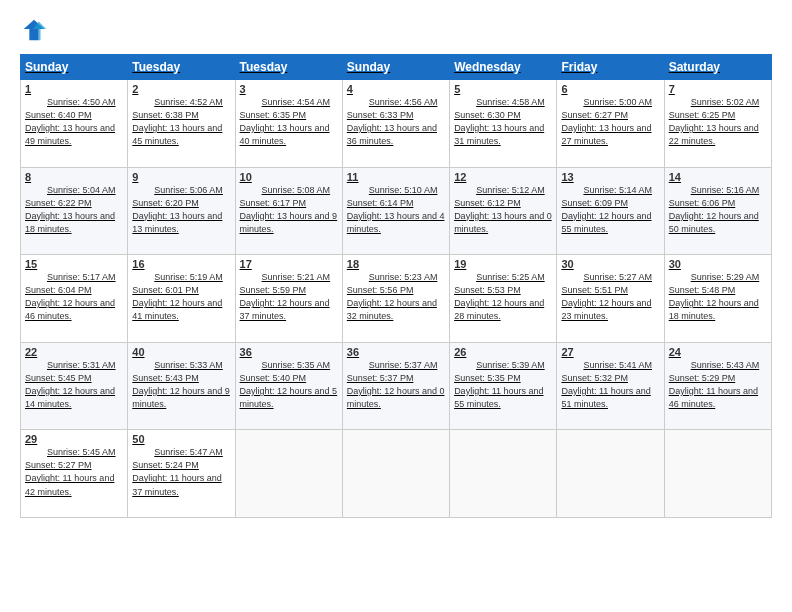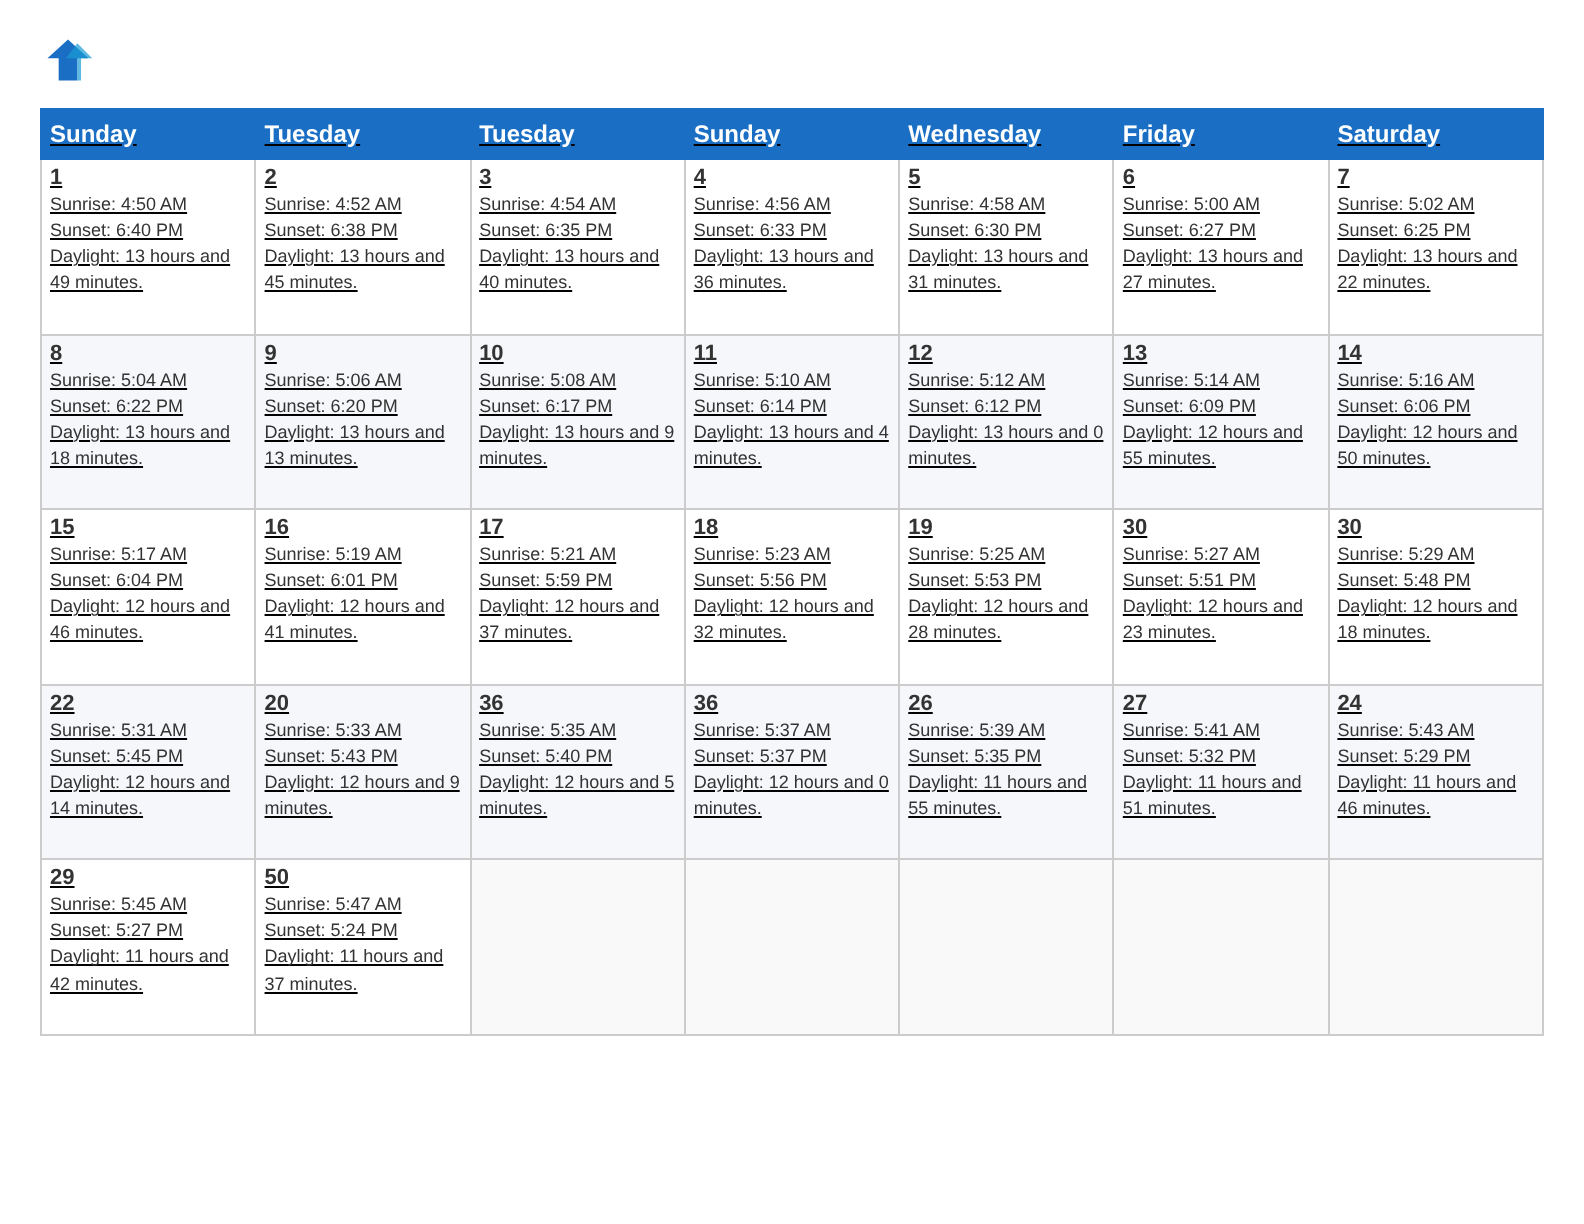--- a/index.html
+++ b/index.html
@@ -91,20 +91,21 @@
     .day-num {
       font-size: 11px;
       font-weight: bold;
       display: block;
       margin-bottom: 1px;
     }
     .day-info {
       font-size: 9px;
       line-height: 1.45;
       color: #333;
+      margin-left: 22px;
     }
     .empty-cell {
       background: #f9f9f9 !important;
     }
   </style>
 </head>
 <body>
 
 <div class="page">
   <div class="header">
@@ -181,21 +182,21 @@
           <td><span class="day-num">19</span>
 <span class="day-info">Sunrise: 5:25 AM<br>Sunset: 5:53 PM<br>Daylight: 12 hours and 28 minutes.</span></td>
           <td><span class="day-num">30</span>
 <span class="day-info">Sunrise: 5:27 AM<br>Sunset: 5:51 PM<br>Daylight: 12 hours and 23 minutes.</span></td>
           <td><span class="day-num">30</span>
 <span class="day-info">Sunrise: 5:29 AM<br>Sunset: 5:48 PM<br>Daylight: 12 hours and 18 minutes.</span></td>
         </tr>
         <tr>
           <td><span class="day-num">22</span>
 <span class="day-info">Sunrise: 5:31 AM<br>Sunset: 5:45 PM<br>Daylight: 12 hours and 14 minutes.</span></td>
-          <td><span class="day-num">20</span>
+          <td><span class="day-num">40</span>
 <span class="day-info">Sunrise: 5:33 AM<br>Sunset: 5:43 PM<br>Daylight: 12 hours and 9 minutes.</span></td>
           <td><span class="day-num">36</span>
 <span class="day-info">Sunrise: 5:35 AM<br>Sunset: 5:40 PM<br>Daylight: 12 hours and 5 minutes.</span></td>
           <td><span class="day-num">36</span>
 <span class="day-info">Sunrise: 5:37 AM<br>Sunset: 5:37 PM<br>Daylight: 12 hours and 0 minutes.</span></td>
           <td><span class="day-num">26</span>
 <span class="day-info">Sunrise: 5:39 AM<br>Sunset: 5:35 PM<br>Daylight: 11 hours and 55 minutes.</span></td>
           <td><span class="day-num">27</span>
 <span class="day-info">Sunrise: 5:41 AM<br>Sunset: 5:32 PM<br>Daylight: 11 hours and 51 minutes.</span></td>
           <td><span class="day-num">24</span>

